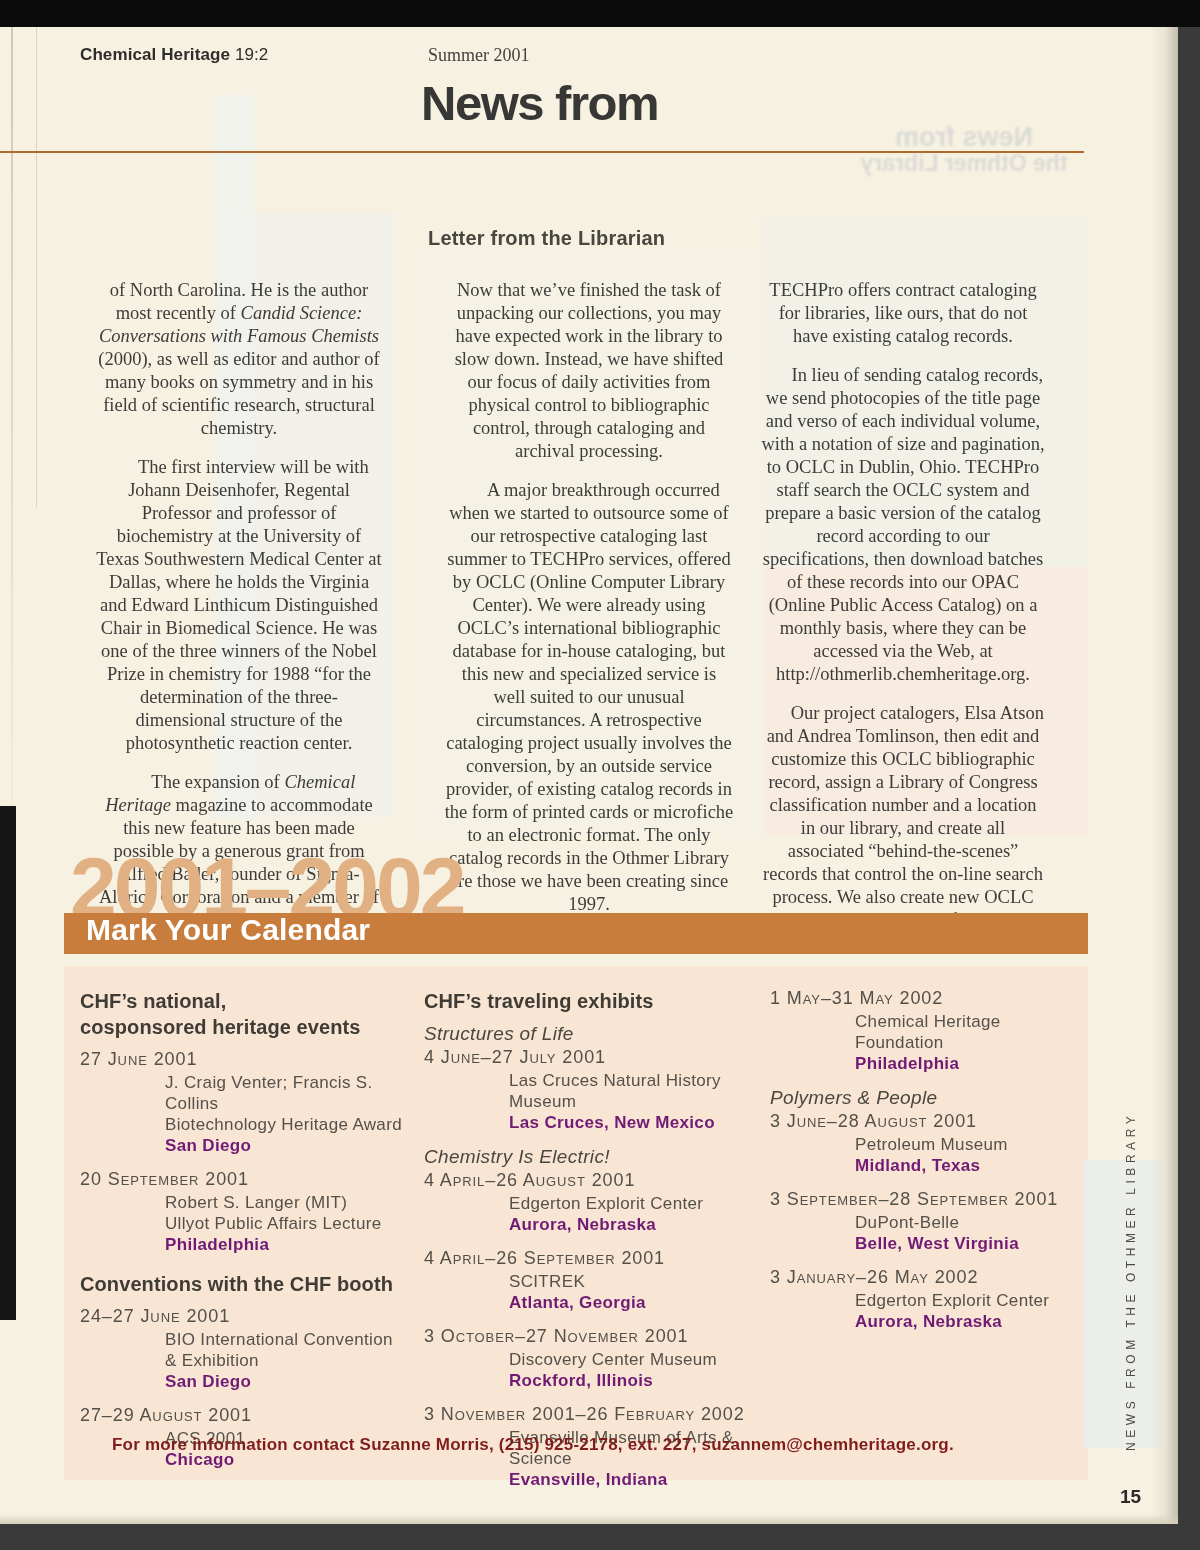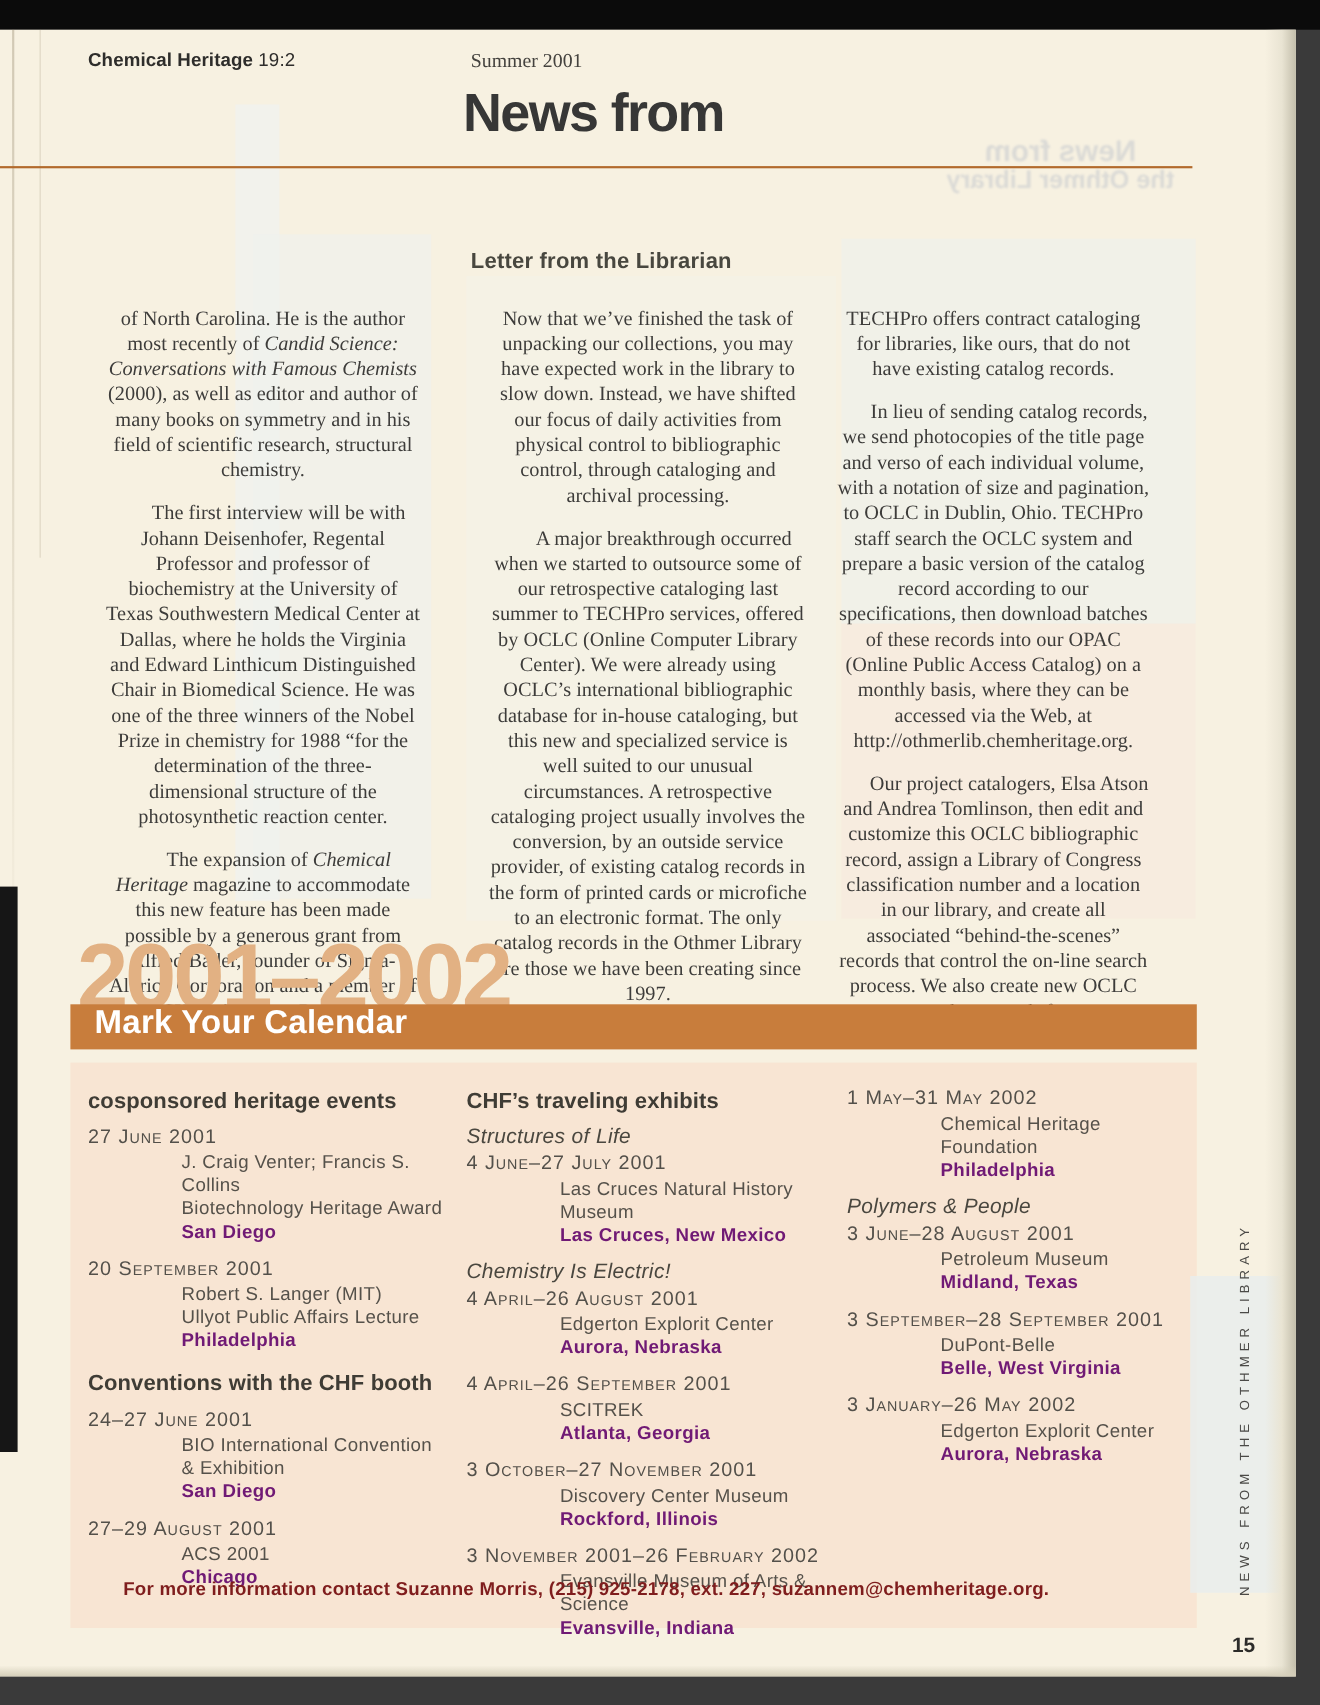--- a/index.html
+++ b/index.html
@@ -137,20 +137,21 @@
     </div>
 
     <div id="years">2001–2002</div>
     <div id="banner">
       <span class="bt">Mark Your Calendar</span>
     </div>
     <div id="peach"></div>
 
     <div class="cal-col" id="cal1">
       <div class="cal-h">
+        <div>CHF’s national,</div>
         <div>cosponsored heritage events</div>
       </div>
       <div class="cal-event">
         <div class="cal-date">27 June 2001</div>
         <div class="cal-lines">
           <div>J. Craig Venter; Francis S. Collins</div>
           <div>Biotechnology Heritage Award</div>
           <div class="cal-loc">San Diego</div>
         </div>
       </div>

